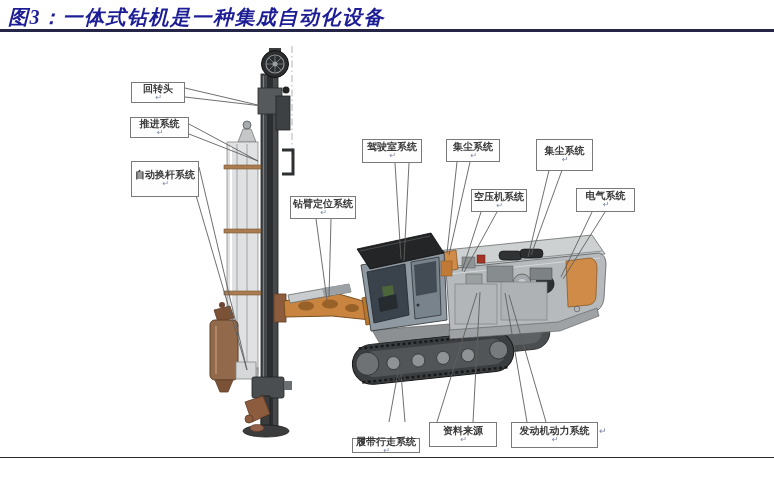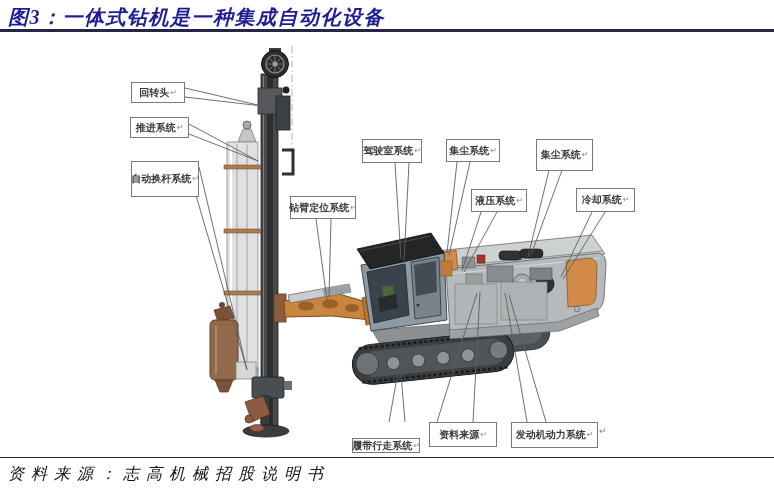--- a/index.html
+++ b/index.html
@@ -14,21 +14,21 @@
 
   .foot-rule{position:absolute;left:0;top:457px;width:774px;height:1px;background:#2b2b2b;}
   .fig-source{position:absolute;left:8px;top:464px;font-family:"Liberation Serif",serif;
     font-style:italic;font-size:16px;letter-spacing:7px;color:#111;white-space:nowrap;}
 
   .diagram-svg{position:absolute;left:0;top:0;}
 
   .callout{position:absolute;box-sizing:border-box;background:#fefefe;border:1px solid #7a7a7a;
     display:flex;align-items:center;justify-content:center;
     font-family:"Liberation Serif",serif;font-size:10px;font-weight:bold;color:#3a3a3a;
-    white-space:nowrap;line-height:1;}
+    white-space:nowrap;line-height:1;flex-direction:column;}
   .pmark{font-size:8px;color:#7f87a8;margin-left:1px;font-weight:normal;}
   .stray-mark{position:absolute;left:599px;top:426px;font-size:9px;color:#7f87a8;
     font-family:"Liberation Serif",serif;}
 
   .lead{stroke:#5f5f5f;stroke-width:0.9;}
   .boom-fill{fill:var(--machine-orange,#c9853f);}
   .panel-fill{fill:var(--rear-panel-orange,#cf8b47);}
   .teal-fill{fill:var(--compressor-teal,#63b0a0);}
 </style>
 </head>
@@ -214,38 +214,37 @@
     </div>
   <div class="callout" style="left:446px;top:139px;width:54px;height:23px">
       <span>集尘系统</span>
       <span class="pmark">↵</span>
     </div>
   <div class="callout" style="left:536px;top:139px;width:57px;height:32px">
       <span>集尘系统</span>
       <span class="pmark">↵</span>
     </div>
   <div class="callout" style="left:471px;top:189px;width:56px;height:23px">
-      <span>液压系统</span>
+      <span>空压机系统</span>
       <span class="pmark">↵</span>
     </div>
   <div class="callout" style="left:576px;top:188px;width:59px;height:24px">
-      <span>冷却系统</span>
+      <span>电气系统</span>
       <span class="pmark">↵</span>
     </div>
   <div class="callout" style="left:352px;top:438px;width:68px;height:15px">
       <span>履带行走系统</span>
       <span class="pmark">↵</span>
     </div>
   <div class="callout" style="left:429px;top:422px;width:68px;height:25px">
       <span>资料来源</span>
       <span class="pmark">↵</span>
     </div>
   <div class="callout" style="left:511px;top:422px;width:87px;height:26px">
       <span>发动机动力系统</span>
       <span class="pmark">↵</span>
     </div>
 
   <div class="stray-mark">↵</div>
 
   <div class="foot-rule"></div>
-  <div class="fig-source">资料来源：志高机械招股说明书</div>
 
 </div>
 
 </body></html>

